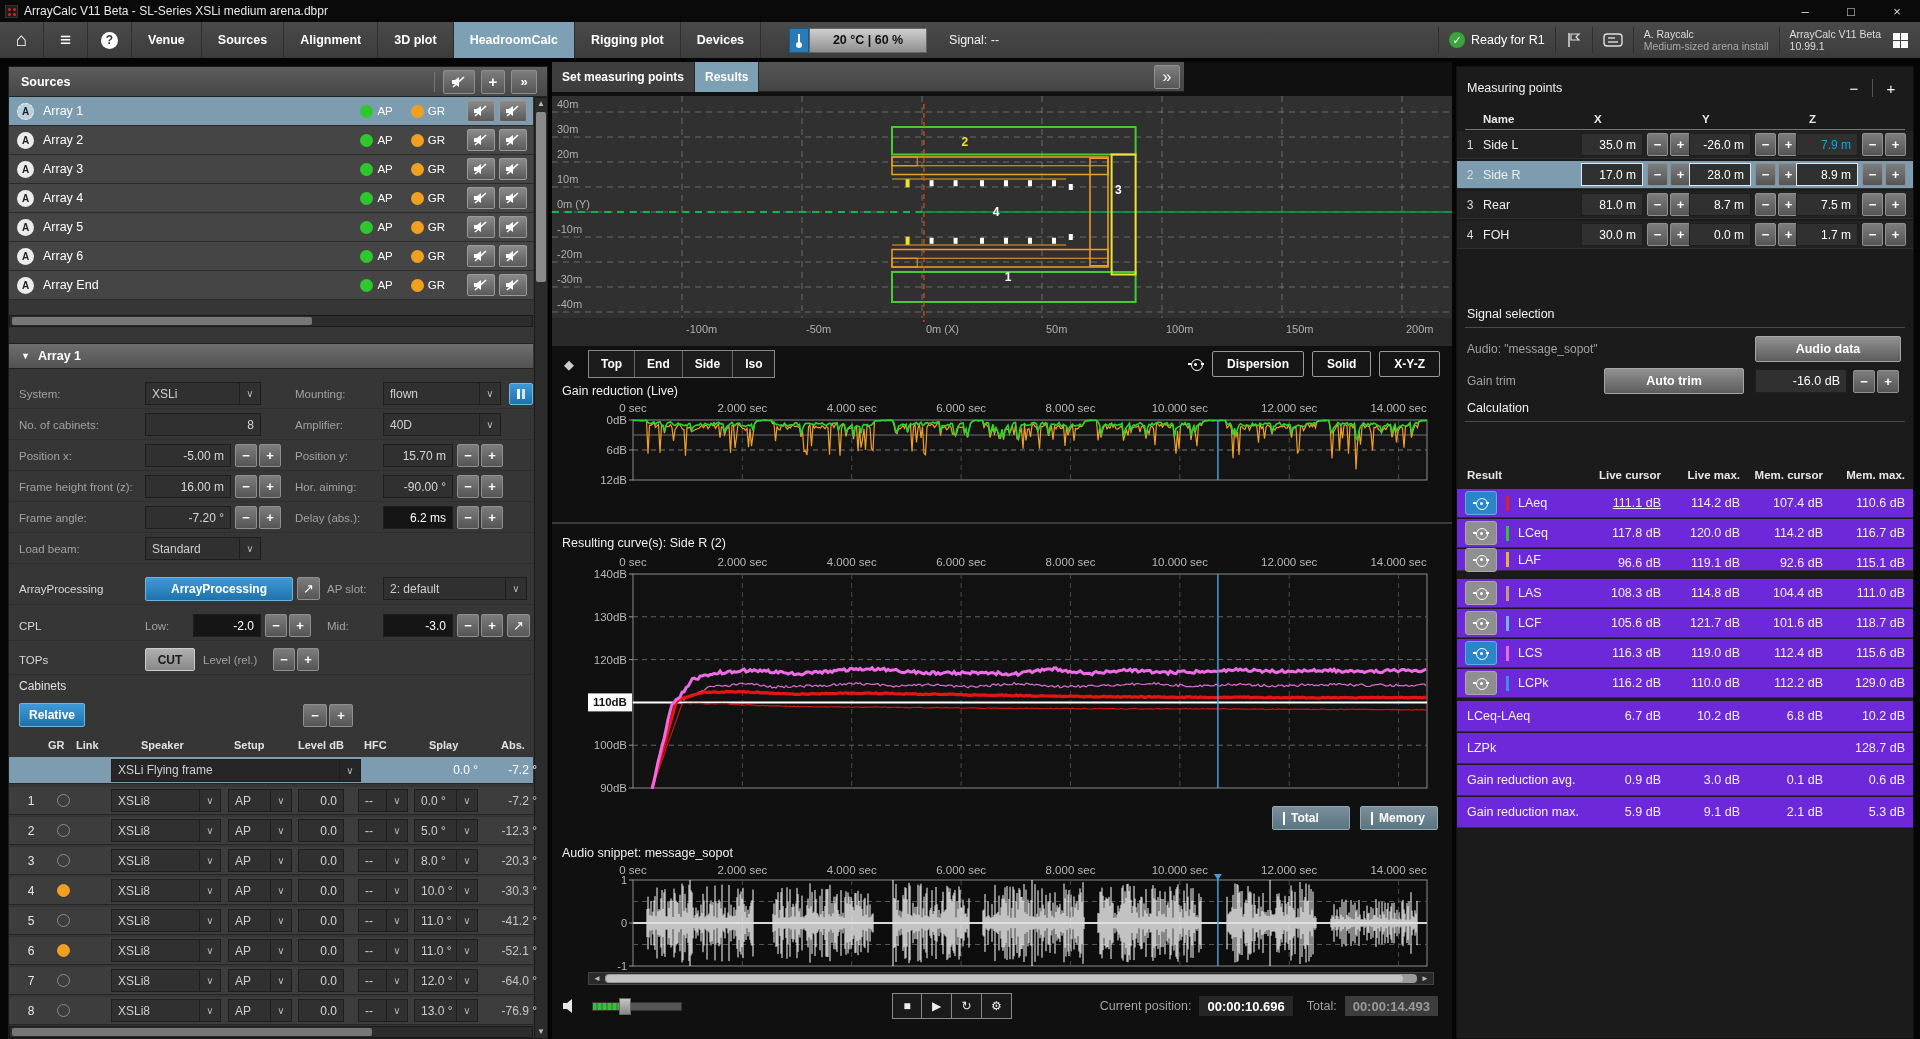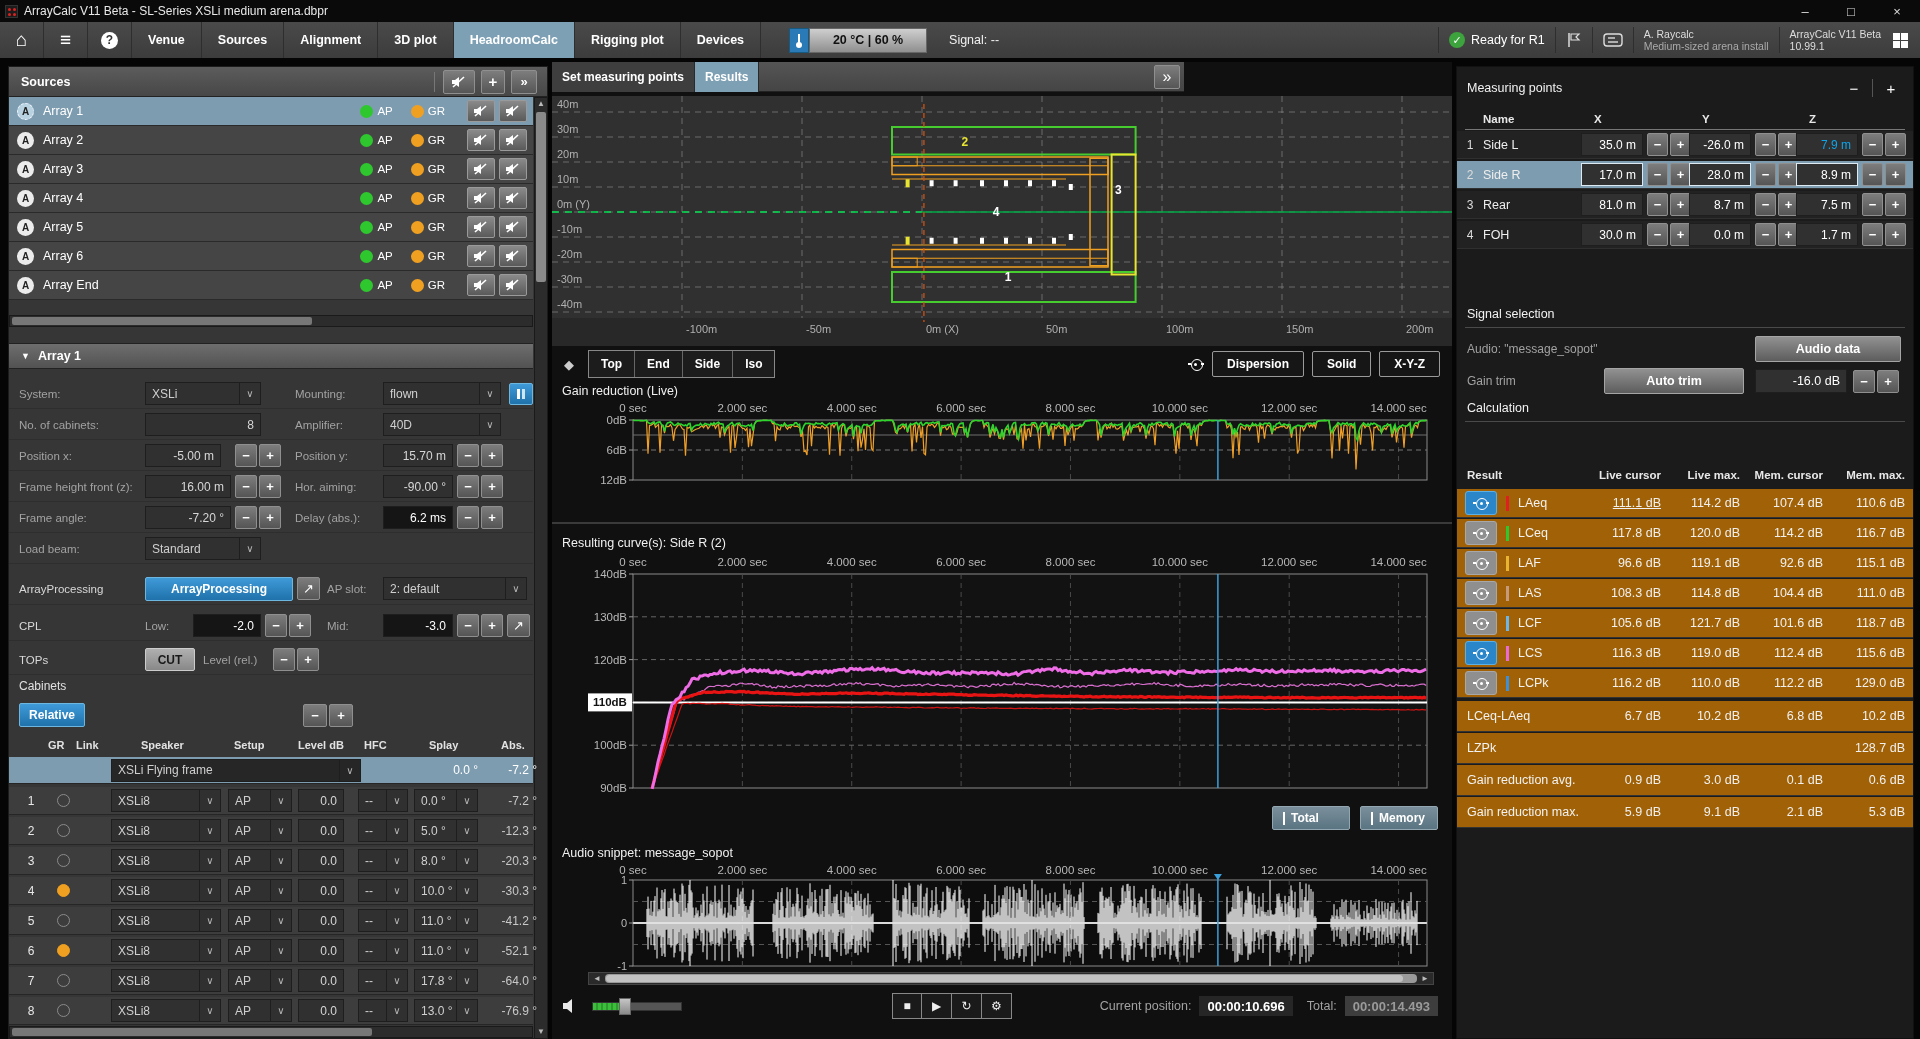--- a/index.html
+++ b/index.html
@@ -84,21 +84,21 @@
 .tr-btn:first-child{border-left:1px solid #888}
 .time-box{height:20px;padding:0 8px;display:flex;align-items:center;font-size:13px;font-weight:bold}
 
 .rp-title{position:absolute;color:#f2f2f2;font-size:12.5px;left:10px}
 .rp-hdr{position:absolute;color:#e8e8e8;font-size:11.5px;font-weight:bold}
 .mp-row{position:absolute;left:0;width:456px;height:28px;display:flex;align-items:center;border-bottom:1px solid #2f2f2f;background:#222}
 .mp-row.sel{background:#7e9cb0}
 .mp-num{width:18px;text-align:center;color:#ddd;font-size:12px}
 .mp-name{color:#eee;font-size:12.5px}
 .rp-btn{background:linear-gradient(#919191,#5d5d5d);border:1px solid #a5a5a5;border-radius:2px;color:#fff;font-weight:bold;font-size:12.5px;display:flex;align-items:center;justify-content:center}
-.res-row{position:absolute;left:0;width:456px;display:flex;align-items:center;border-bottom:1px solid #333;background:#a16207}
+.res-row{position:absolute;left:0;width:456px;display:flex;align-items:center;border-bottom:1px solid #333;background:#6d28d9}
 .res-val{position:absolute;color:#f0f0f0;font-size:12.5px;text-align:right}
 .eye-btn{width:32px;height:24px;border-radius:3px;display:flex;align-items:center;justify-content:center;margin-left:8px}
 .eye-btn.on{background:#2a86c8;border:1px solid #5fb0e2}
 .eye-btn.off{background:#8f8f8f;border:1px solid #a8a8a8}
 .eye{position:relative;width:16px;height:10px}
 .eye:before{content:"";position:absolute;left:3px;top:0;width:10px;height:10px;border-radius:50%;border:1.5px solid #fff}
 .eye:after{content:"";position:absolute;left:0;top:4px;width:3px;height:2px;background:#fff;box-shadow:13px 0 #fff}
 .eye i{position:absolute;left:6.5px;top:3.5px;width:3px;height:3px;border-radius:50%;background:#fff}
 .metric-bar{width:3px;height:15px;margin:0 9px 0 9px}
 .metric-lbl{color:#f2f2f2;font-size:12.5px}
@@ -373,21 +373,21 @@
         <span class="lbl" style="position: absolute; left: 10px;">No. of cabinets:</span>
         <span class="valbox" style="width: 116px; position: absolute; left: 136px;">8</span>
         <span class="lbl" style="position: absolute; left: 286px;">Amplifier:</span>
         <span class="drop" style="width: 118px; position: absolute; left: 374px;">
           <span class="txt">40D</span>
           <span class="chev">∨</span>
         </span>
       </div>
       <div class="fld-row" style="top: 374px;">
         <span class="lbl" style="position: absolute; left: 10px;">Position x:</span>
-        <span class="valbox" style="width: 76px; position: absolute; left: 136px;">-5.00 m</span>
+        <span class="valbox" style="width: 86px; position: absolute; left: 136px;">-5.00 m</span>
         <span class="stp" style="position: absolute; left: 224px;">−</span>
         <span class="stp" style="position: absolute; left: 248px;">+</span>
         <span class="lbl" style="position: absolute; left: 286px;">Position y:</span>
         <span class="valbox" style="width: 70px; position: absolute; left: 374px;">15.70 m</span>
         <span class="stp" style="position: absolute; left: 446px;">−</span>
         <span class="stp" style="position: absolute; left: 470px;">+</span>
       </div>
       <div class="fld-row" style="top: 405px;">
         <span class="lbl" style="position: absolute; left: 10px;">Frame height front (z):</span>
         <span class="valbox" style="width: 86px; position: absolute; left: 136px;">16.00 m</span>
@@ -606,21 +606,21 @@
         <span class="drop" style="width: 64px; position: absolute; left: 219px;">
           <span class="txt">AP</span>
           <span class="chev">∨</span>
         </span>
         <span class="valbox" style="position: absolute; left: 289px; width: 46px; height: 23px;">0.0</span>
         <span class="drop" style="width: 50px; position: absolute; left: 349px;">
           <span class="txt">--</span>
           <span class="chev">∨</span>
         </span>
         <span class="drop" style="width: 64px; position: absolute; left: 405px;">
-          <span class="txt">17.8 °</span>
+          <span class="txt">12.0 °</span>
           <span class="chev">∨</span>
         </span>
         <span class="cab-txt" style="position: absolute; left: 468px; width: 60px; text-align: right;">-64.0 °</span>
       </div>
       <div class="cab-row" style="top: 930px;">
         <span class="cab-txt" style="position: absolute; left: 14px; width: 16px; text-align: center; color: rgb(232, 232, 232);">8</span>
         <span class="gr-circ" style="position: absolute; left: 48px;"></span>
         <span class="drop" style="width: 110px; position: absolute; left: 102px;">
           <span class="txt">XSLi8</span>
           <span class="chev">∨</span>
@@ -992,21 +992,21 @@
             <i></i>
           </span>
         </span>
         <span class="metric-bar" style="background: rgb(45, 200, 45);"></span>
         <span class="metric-lbl">LCeq</span>
       </div>
       <span class="res-val" style="left: 126px; width: 78px; top: 459px;">117.8 dB</span>
       <span class="res-val" style="left: 205px; width: 78px; top: 459px;">120.0 dB</span>
       <span class="res-val" style="left: 288px; width: 78px; top: 459px;">114.2 dB</span>
       <span class="res-val" style="left: 370px; width: 78px; top: 459px;">116.7 dB</span>
-      <div class="res-row" style="top: 482px; height: 29px;">
+      <div class="res-row" style="top: 482px; height: 22px;">
         <span class="eye-btn off">
           <span class="eye">
             <i></i>
           </span>
         </span>
         <span class="metric-bar" style="background: rgb(232, 180, 49);"></span>
         <span class="metric-lbl">LAF</span>
       </div>
       <span class="res-val" style="left: 126px; width: 78px; top: 489px;">96.6 dB</span>
       <span class="res-val" style="left: 205px; width: 78px; top: 489px;">119.1 dB</span>

